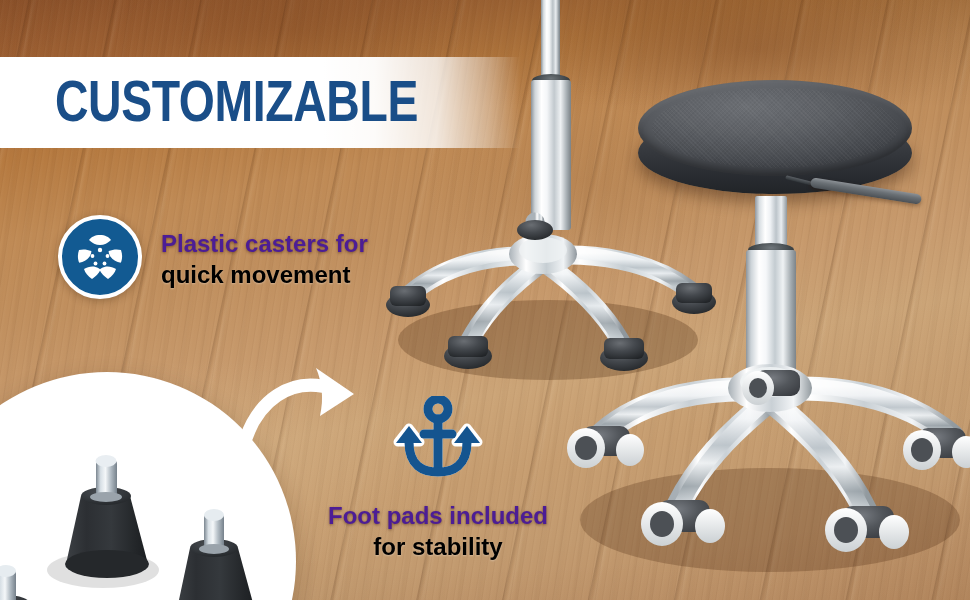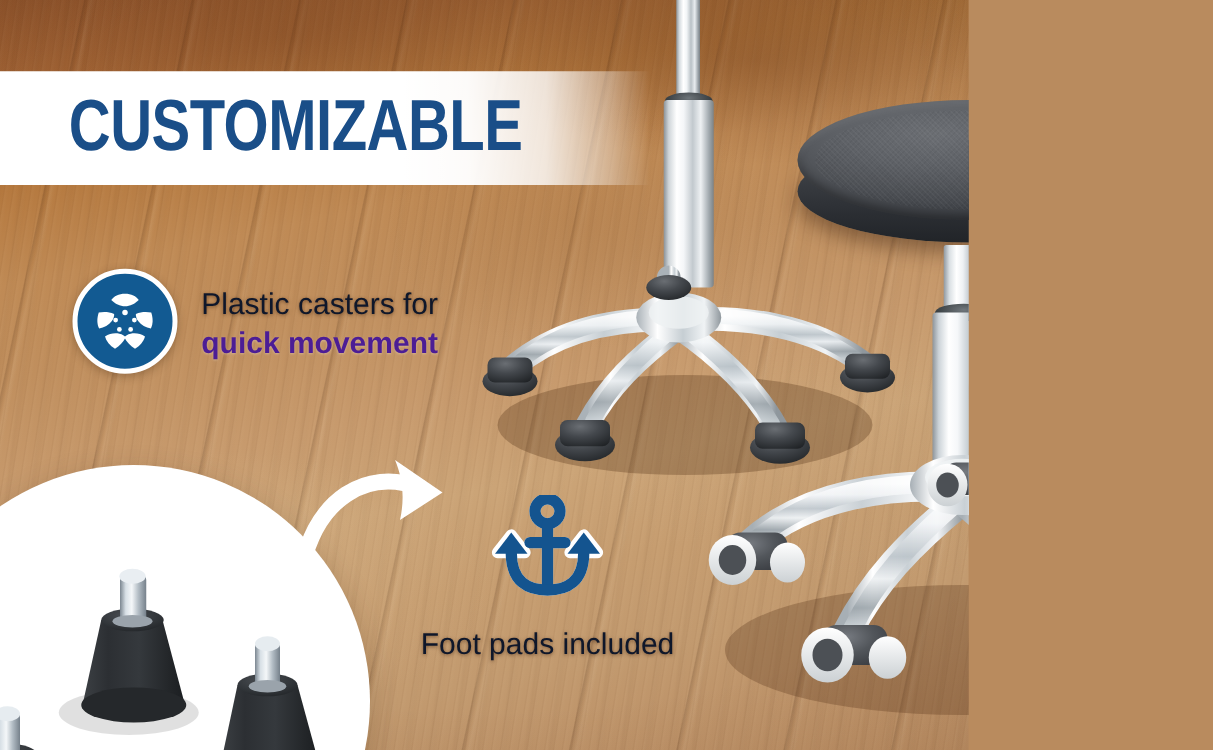--- a/index.html
+++ b/index.html
@@ -1,20 +1,20 @@
 <!DOCTYPE html>
 <html><head>
 <meta charset="utf-8">
 <style>
   * { margin:0; padding:0; box-sizing:border-box; }
   html,body { width:970px; height:600px; overflow:hidden; background:#b98b5e; }
 
   #stage {
     position:relative;
-    width:775px; height:600px;
+    width:970px; height:600px;
     font-family:"Liberation Sans", sans-serif;
     overflow:hidden;
     -webkit-font-smoothing:antialiased;
   }
 
   
   .floor { position:absolute; inset:0; }
 
   .floor-base {
     position:absolute; inset:0;
@@ -202,26 +202,26 @@
     position:absolute; left:0; top:0; width:84px; height:84px;
     border-radius:50%;
     background:#125a92;
     border:4px solid #ffffff;
     box-shadow:0 2px 8px rgba(50,25,8,0.30);
   }
   .badge svg { position:absolute; left:50%; top:50%; transform:translate(-50%,-50%); }
   .callout1-text { position:absolute; left:103px; top:13px; width:260px; }
 
   .line-white {
-    font-size:24px; color:#0f172a; font-weight:normal; line-height:31px;
+    font-size:24px; color:#4c1d95; font-weight:bold; line-height:31px;
     text-shadow:0 1px 3px rgba(60,30,10,0.55);
     white-space:nowrap;
   }
   .line-blue {
-    font-size:24px; color:#4c1d95; font-weight:bold; line-height:31px;
+    font-size:24px; color:#000000; font-weight:bold; line-height:31px;
     text-shadow:0 1px 2px rgba(255,255,255,0.30);
     white-space:nowrap;
   }
 
   
   .callout2 { position:absolute; left:318px; top:396px; width:240px; }
   .anchor-wrap { position:relative; width:100%; height:84px; }
   .anchor-wrap svg { position:absolute; left:50%; transform:translateX(-50%); top:0; }
   .callout2-text { text-align:center; margin-top:20px; }
   .callout2-text .line-white { white-space:nowrap; }
@@ -521,16 +521,17 @@
           <path d="M31 38 L59 38"></path>
         </g>
         <g fill="#14548f">
           <path d="M16 30 L29 47 L3 47 Z"></path>
           <path d="M74 30 L87 47 L61 47 Z"></path>
         </g>
       </svg>
     </div>
     <div class="callout2-text">
       <div class="line-white">Foot pads included</div>
+      <div class="line-blue">for stability</div>
     </div>
   </div>
 
 </div>
 
 </body></html>

